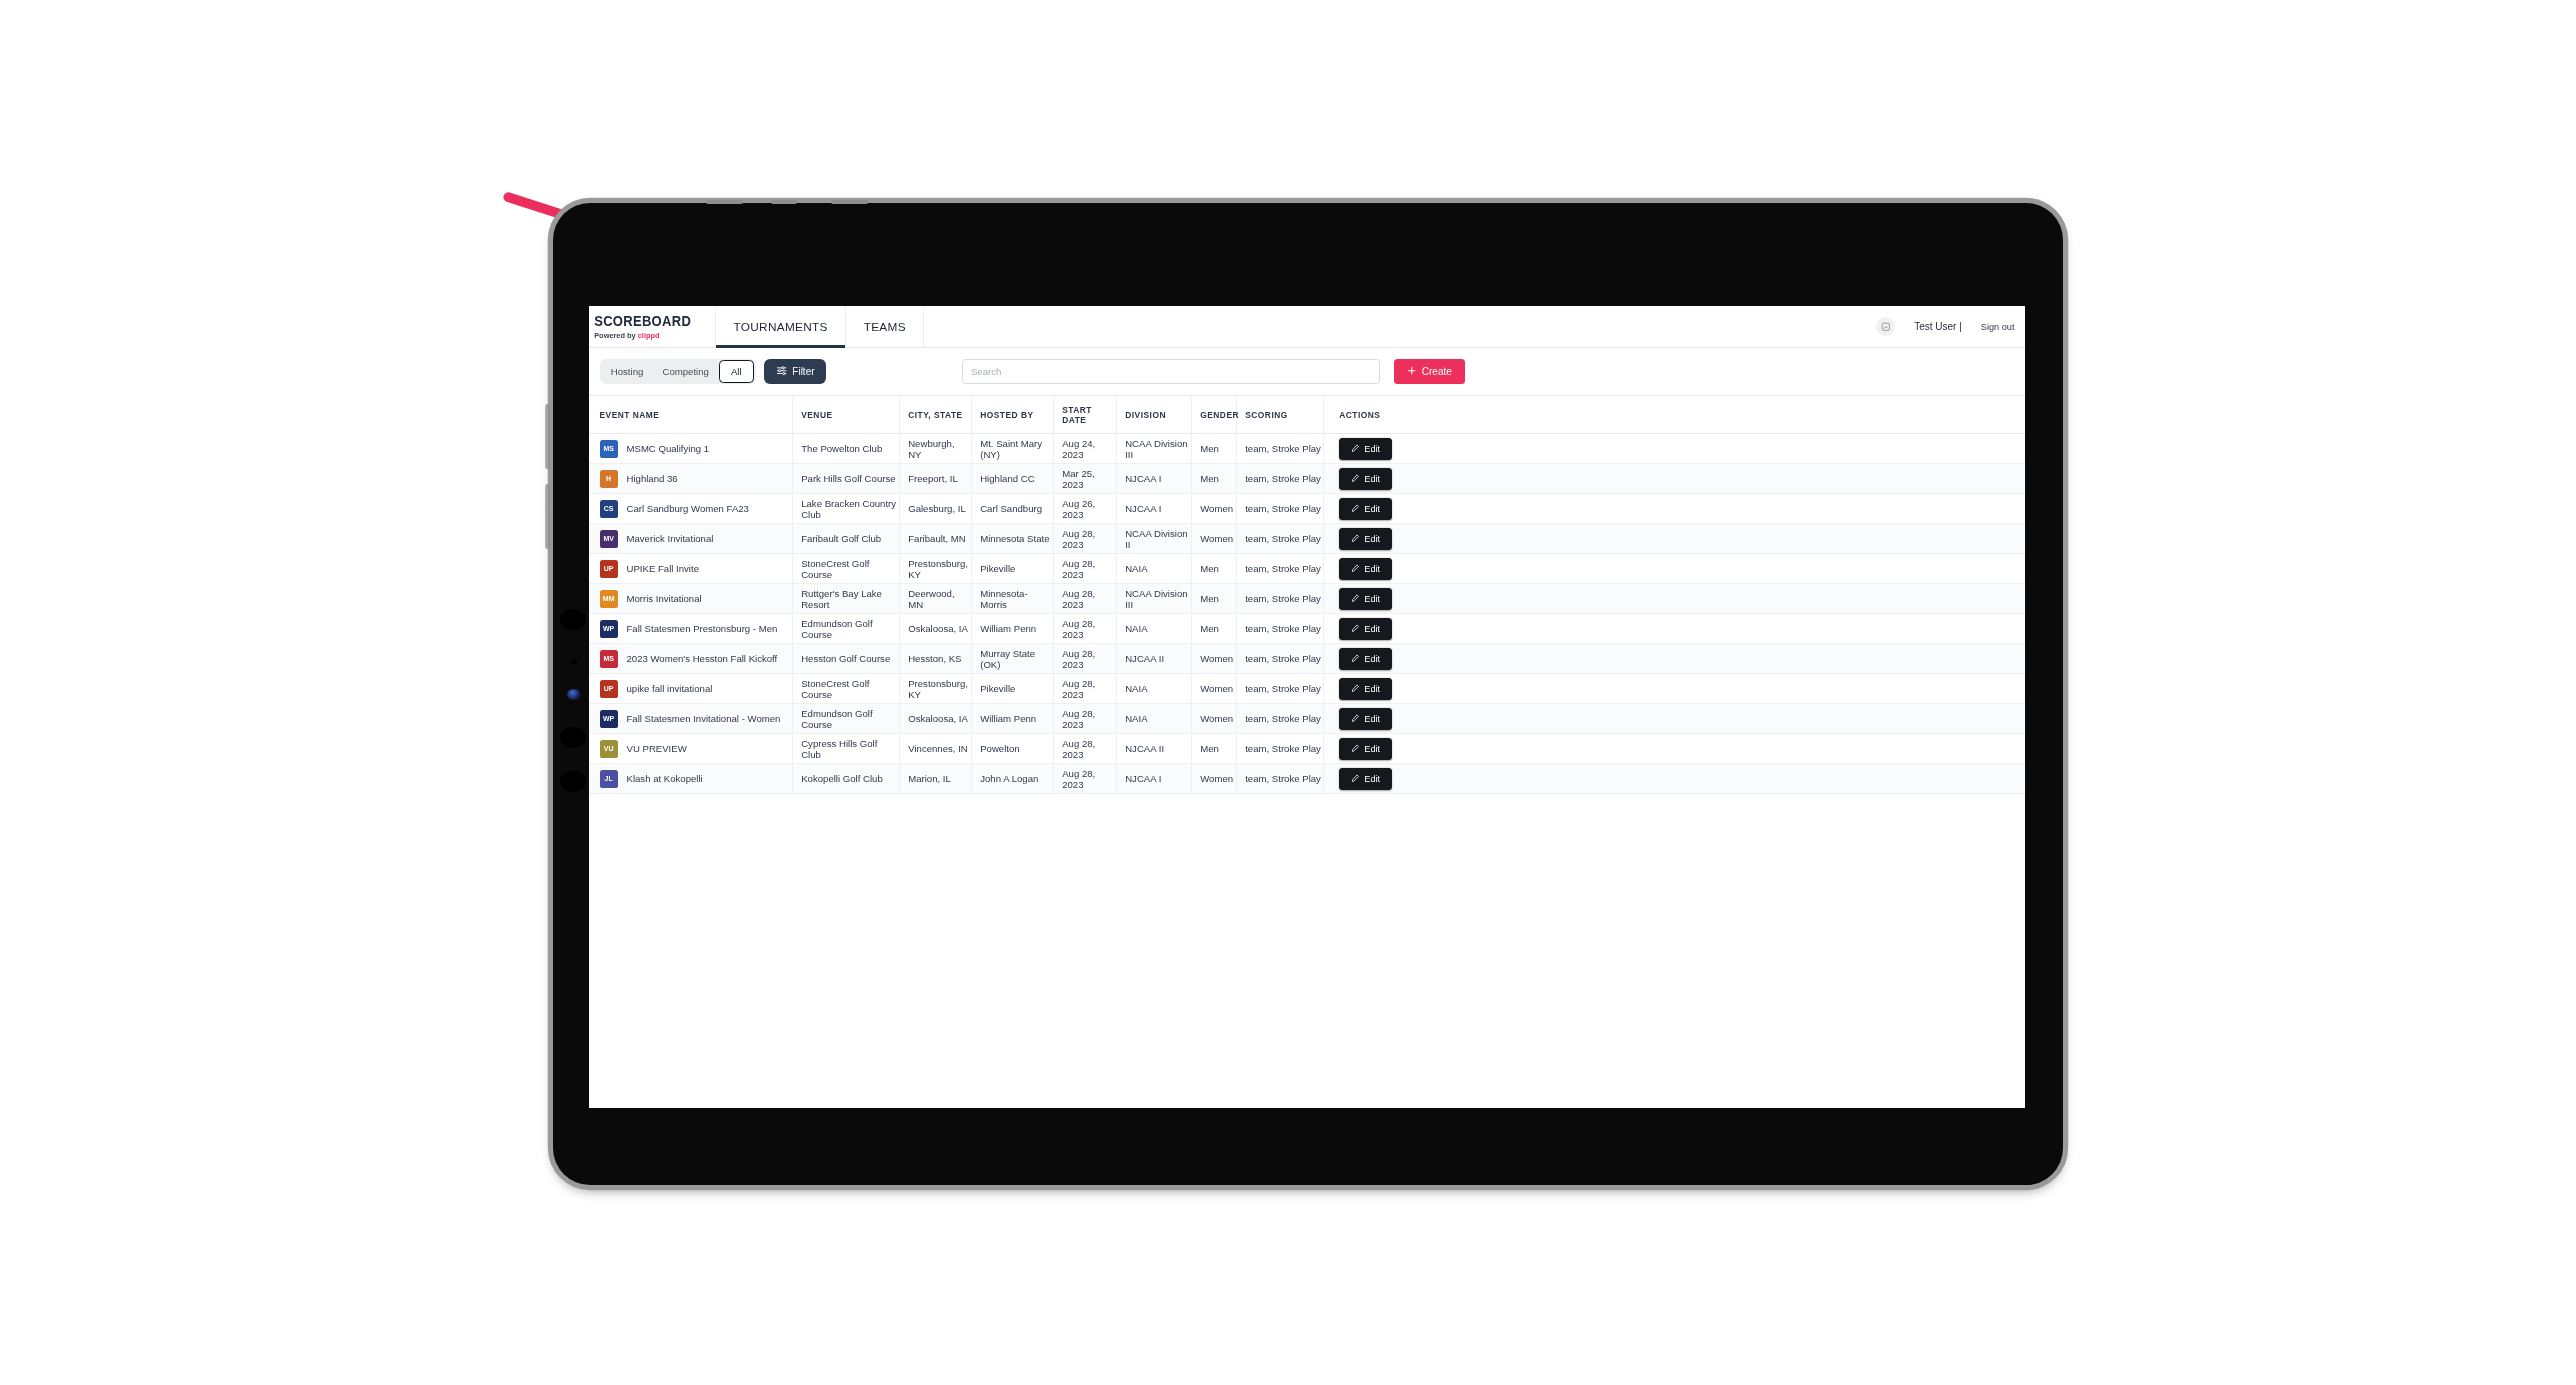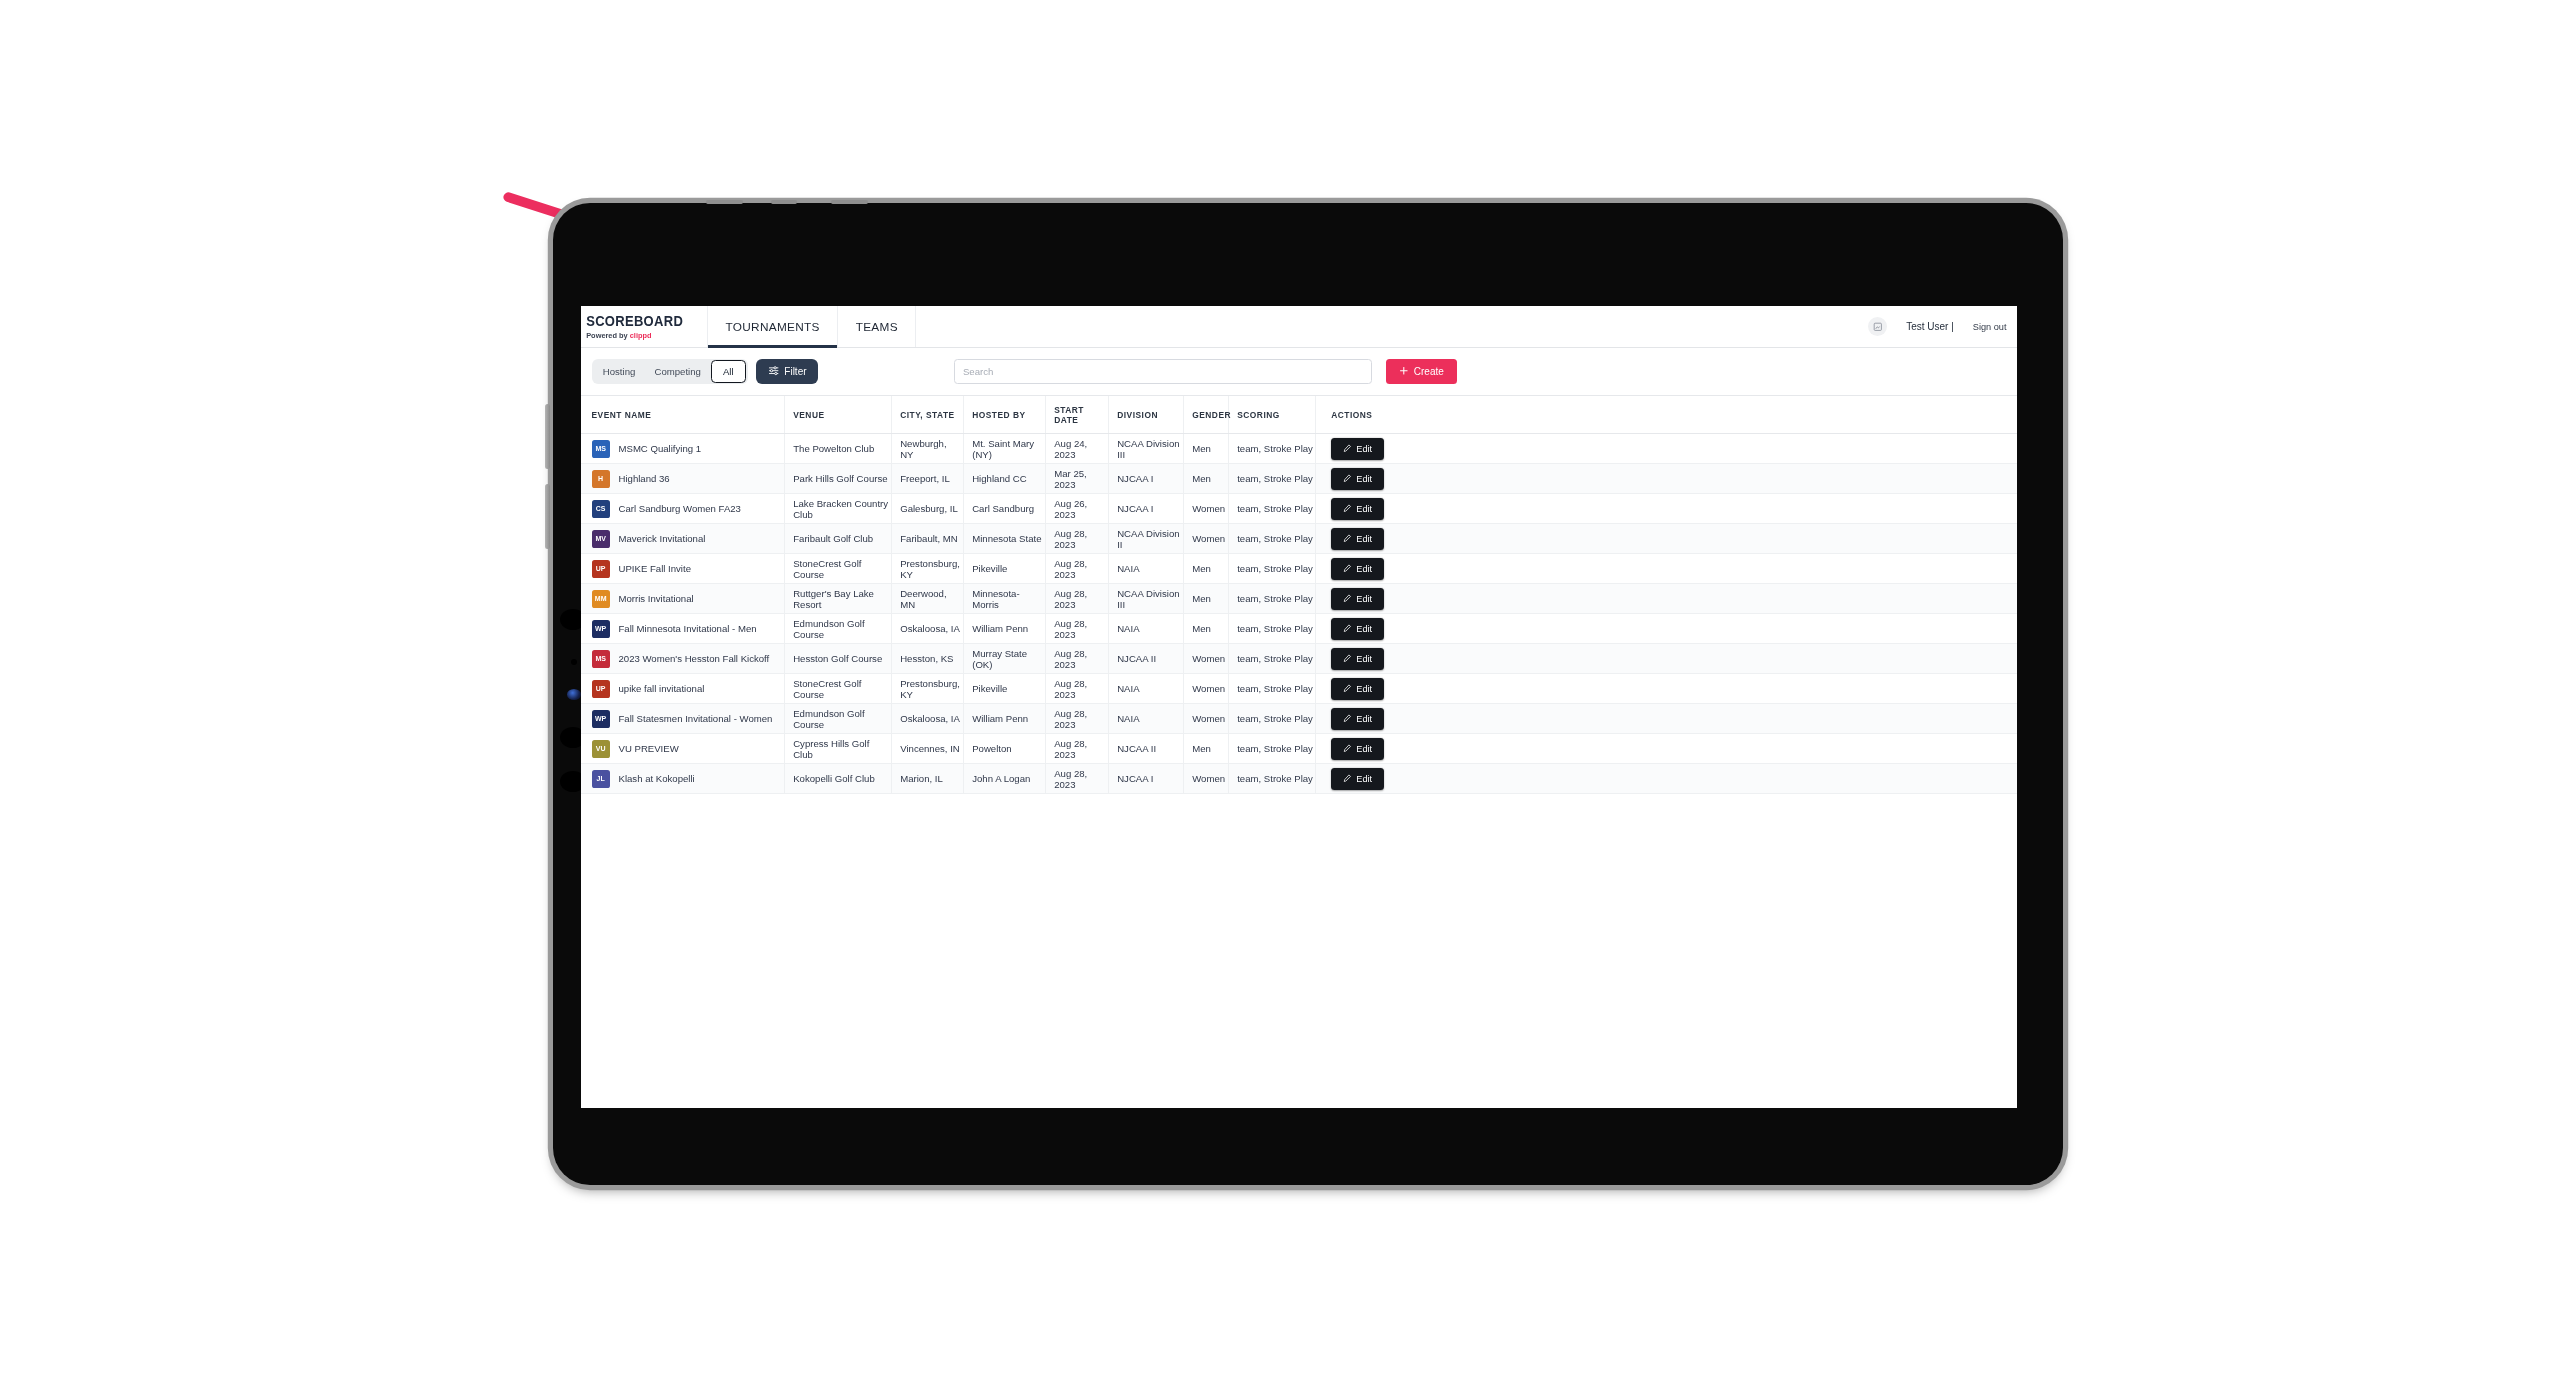--- a/index.html
+++ b/index.html
@@ -58,21 +58,21 @@
   }
   .lens{
     position:absolute; left:7px; border-radius:50%;
     background:#000;
   }
   .lens.blue{ background: radial-gradient(circle at 40% 35%, #3f6fd8 0%, #14204a 60%, #05070f 100%); }
 
   
   #screen{
     position:absolute;
-    left:28px; top:103px;
+    left:36px; top:103px;
     width:1436px; height:802px;
     background:#ffffff;
     overflow:hidden;
   }
 
   
   #appbar{
     position:relative;
     height:42px;
     background:#ffffff;
@@ -470,21 +470,21 @@
                         <path d="M11.5 2.2 13.8 4.5 5.2 13.1 2.3 13.8 3 10.9z"></path>
                       </svg></span>
                     <span>Edit</span>
                   </div>
                 </td>
               </tr>
               <tr>
                 <td class="c-name">
                   <div class="namecell">
                     <span class="logo" style="background:#1d2d62">WP</span>
-                    <span>Fall Minnesota Invitational - Men</span>
+                    <span>Fall Statesmen Prestonsburg - Men</span>
                   </div>
                 </td>
                 <td class="c-venue">Edmundson Golf Course</td>
                 <td class="c-city">Oskaloosa, IA</td>
                 <td class="c-host">William Penn</td>
                 <td class="c-date">Aug 28, 2023</td>
                 <td class="c-div">NAIA</td>
                 <td class="c-gender">Men</td>
                 <td class="c-score">team, Stroke Play</td>
                 <td class="c-act">

